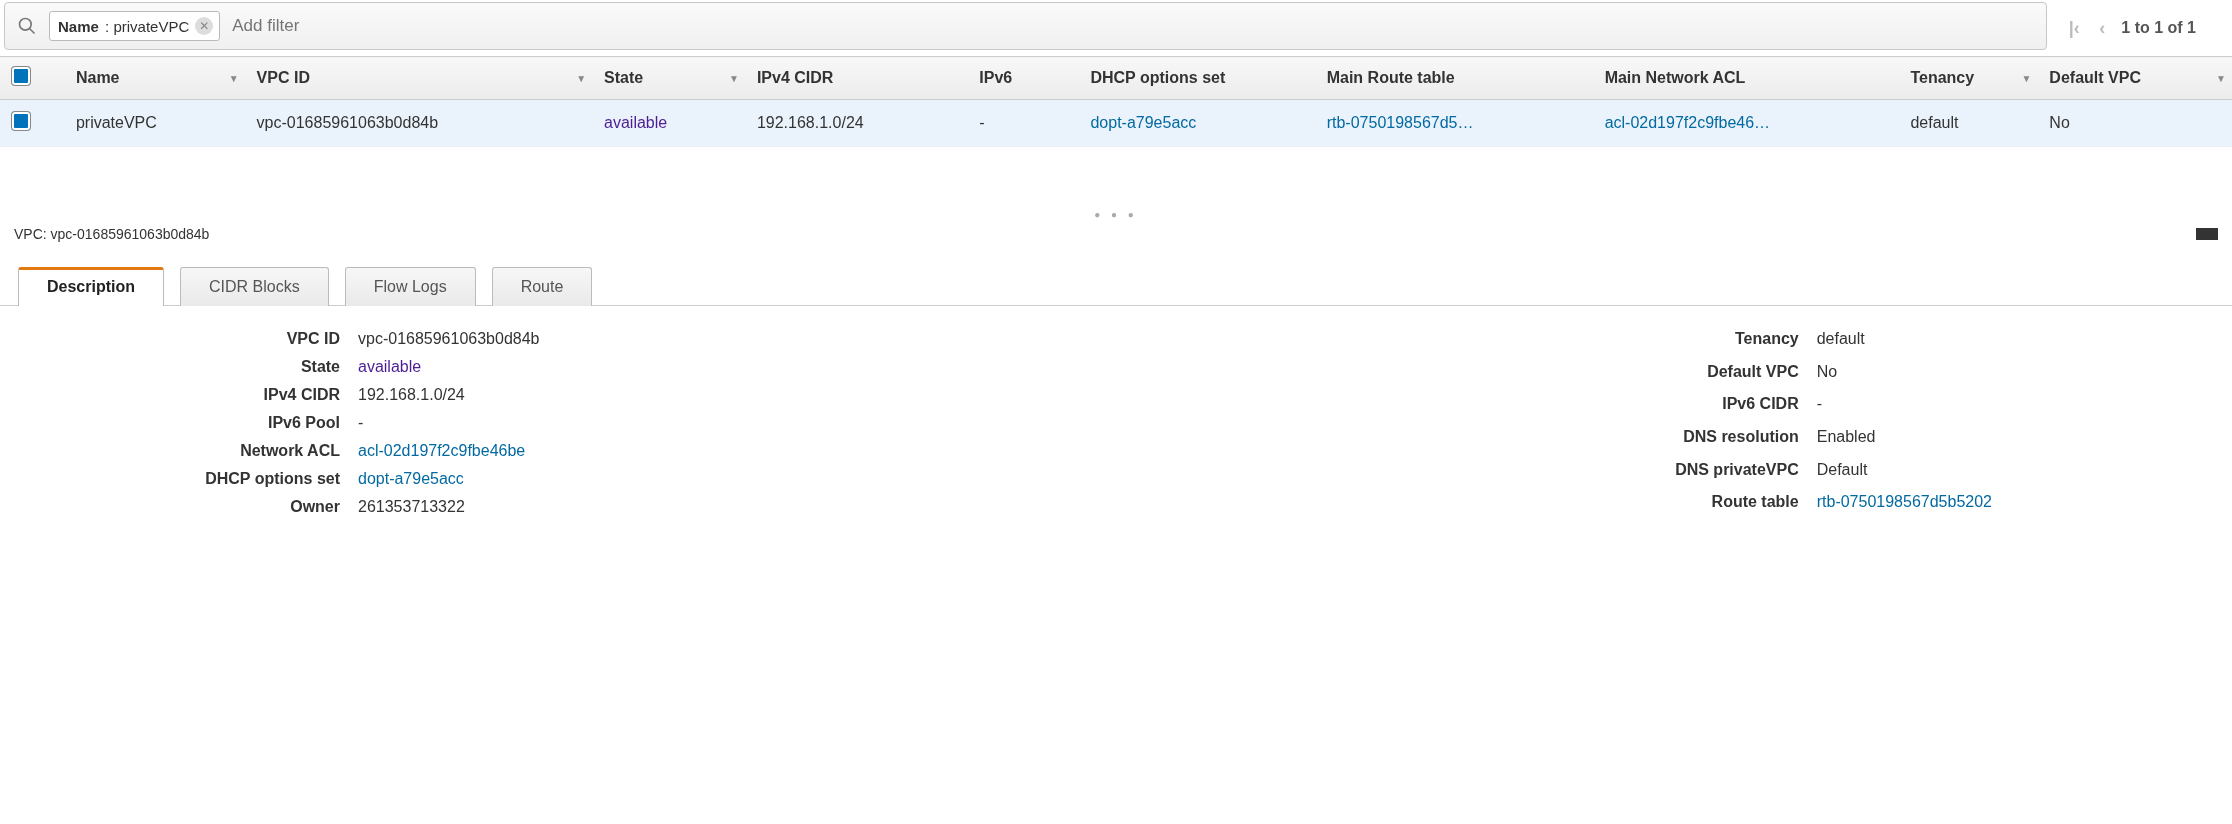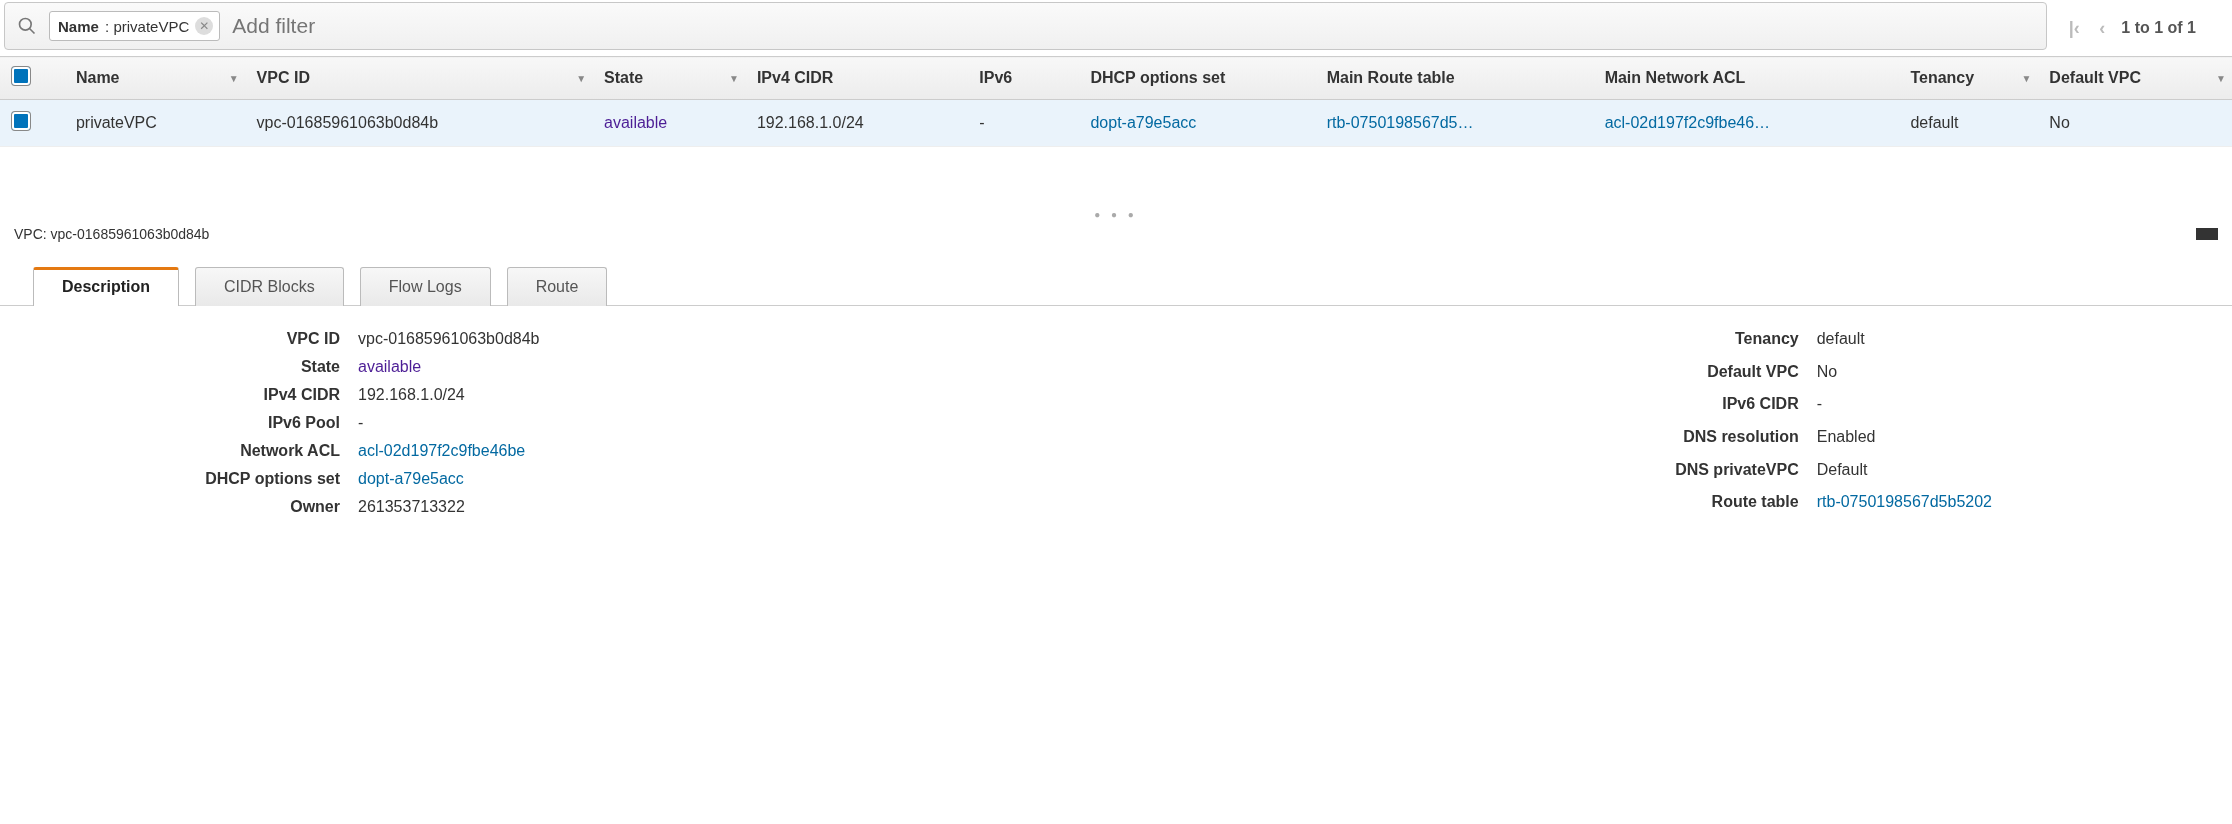--- a/index.html
+++ b/index.html
@@ -40,21 +40,21 @@
   }
   .filter-chip b{font-weight:700;margin-right:2px;}
   .filter-chip-remove{
     width:18px;height:18px;border-radius:50%;
     background:#ddd;color:#888;
     display:inline-flex;align-items:center;justify-content:center;
     font-size:12px;margin-left:6px;cursor:pointer;
   }
   .add-filter-input{
     flex:1;border:none;background:transparent;
-    font-size:21px;color:#999;padding:4px;
+    font-size:17px;color:#999;padding:4px;
     outline:none;
   }
   .pagination{
     display:flex;align-items:center;gap:10px;
     color:#555;font-size:16px;font-weight:700;
     padding:0 8px;
   }
   .page-arrow{color:#bbb;font-size:18px;cursor:default;width:18px;text-align:center;}
   
   table.vpc-table{
@@ -120,21 +120,20 @@
     border-bottom:none;
     border-radius:3px 3px 0 0;
     font-size:16px;color:#555;cursor:pointer;
     position:relative;top:1px;
   }
   .tab.active{
     background:#fff;
     border-top:3px solid #e47911;
     font-weight:700;color:#222;
     padding-top:8px;
-    margin-left:15px;
   }
   
   .desc-panel{
     display:flex;gap:80px;
     padding:24px 40px 40px;
     font-size:16px;
   }
   .desc-col{display:grid;grid-template-columns:200px auto;row-gap:10px;column-gap:18px;align-items:baseline;}
   .desc-col .lbl{font-weight:700;text-align:right;}
 </style>

